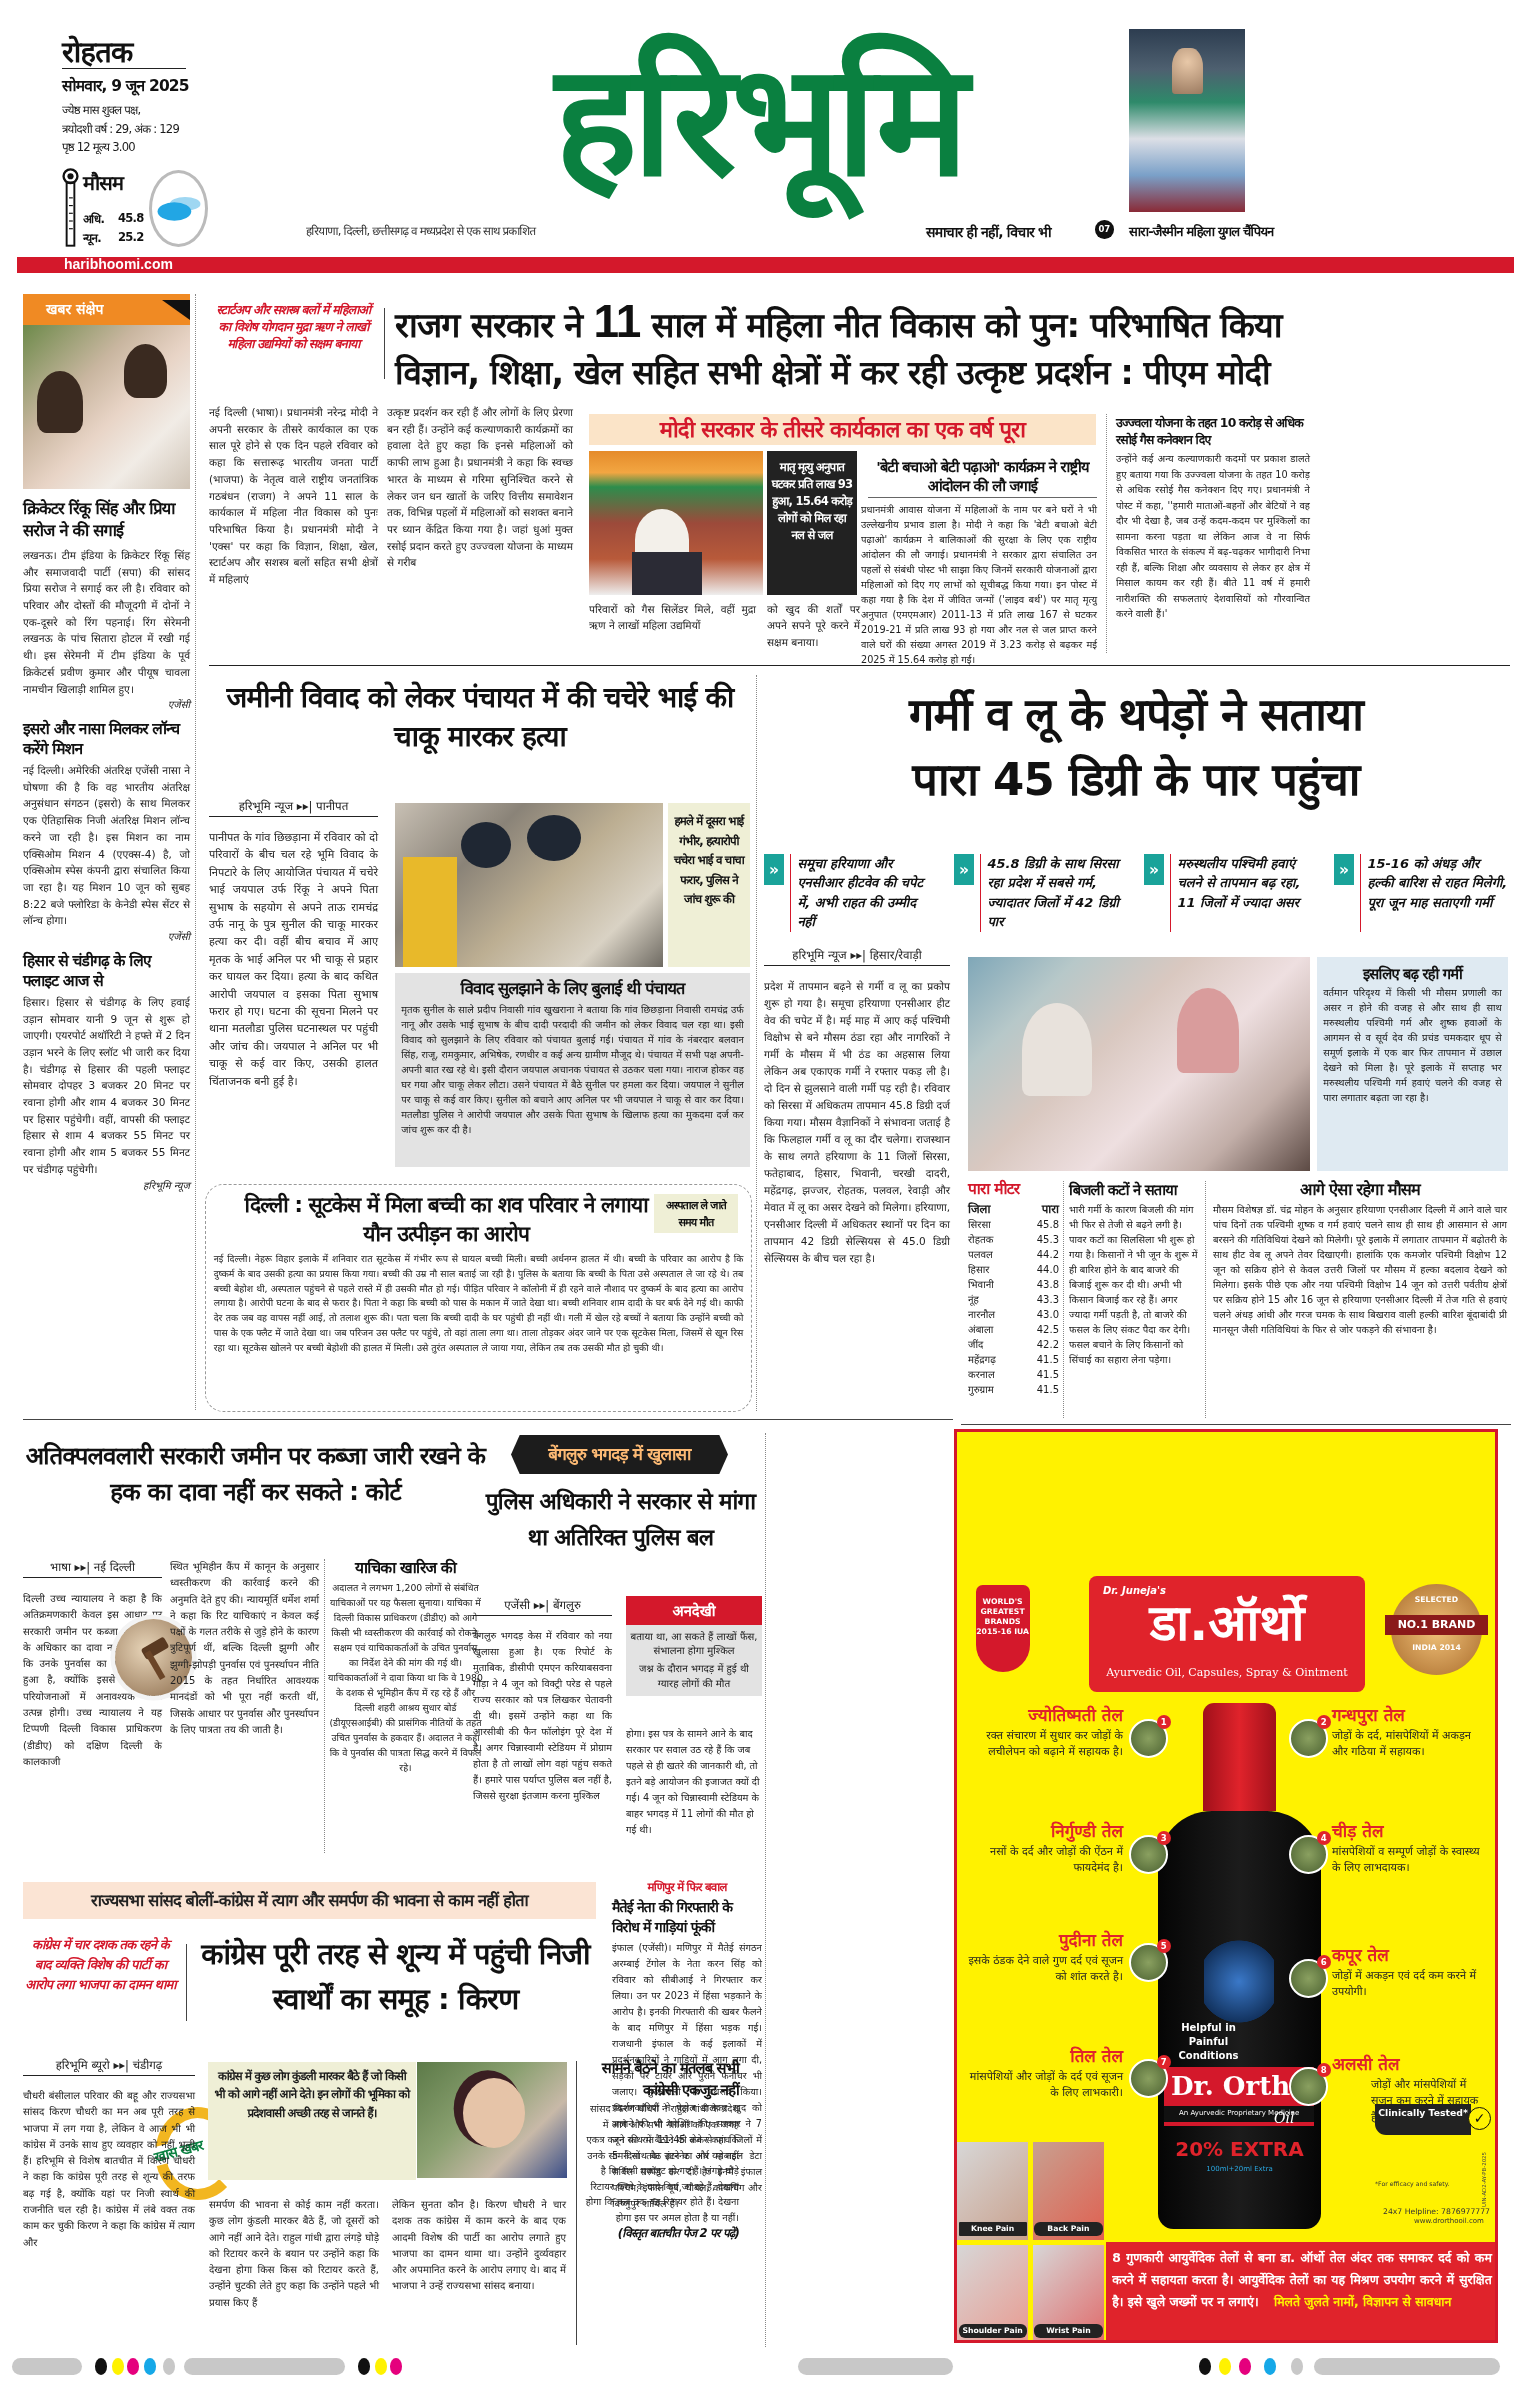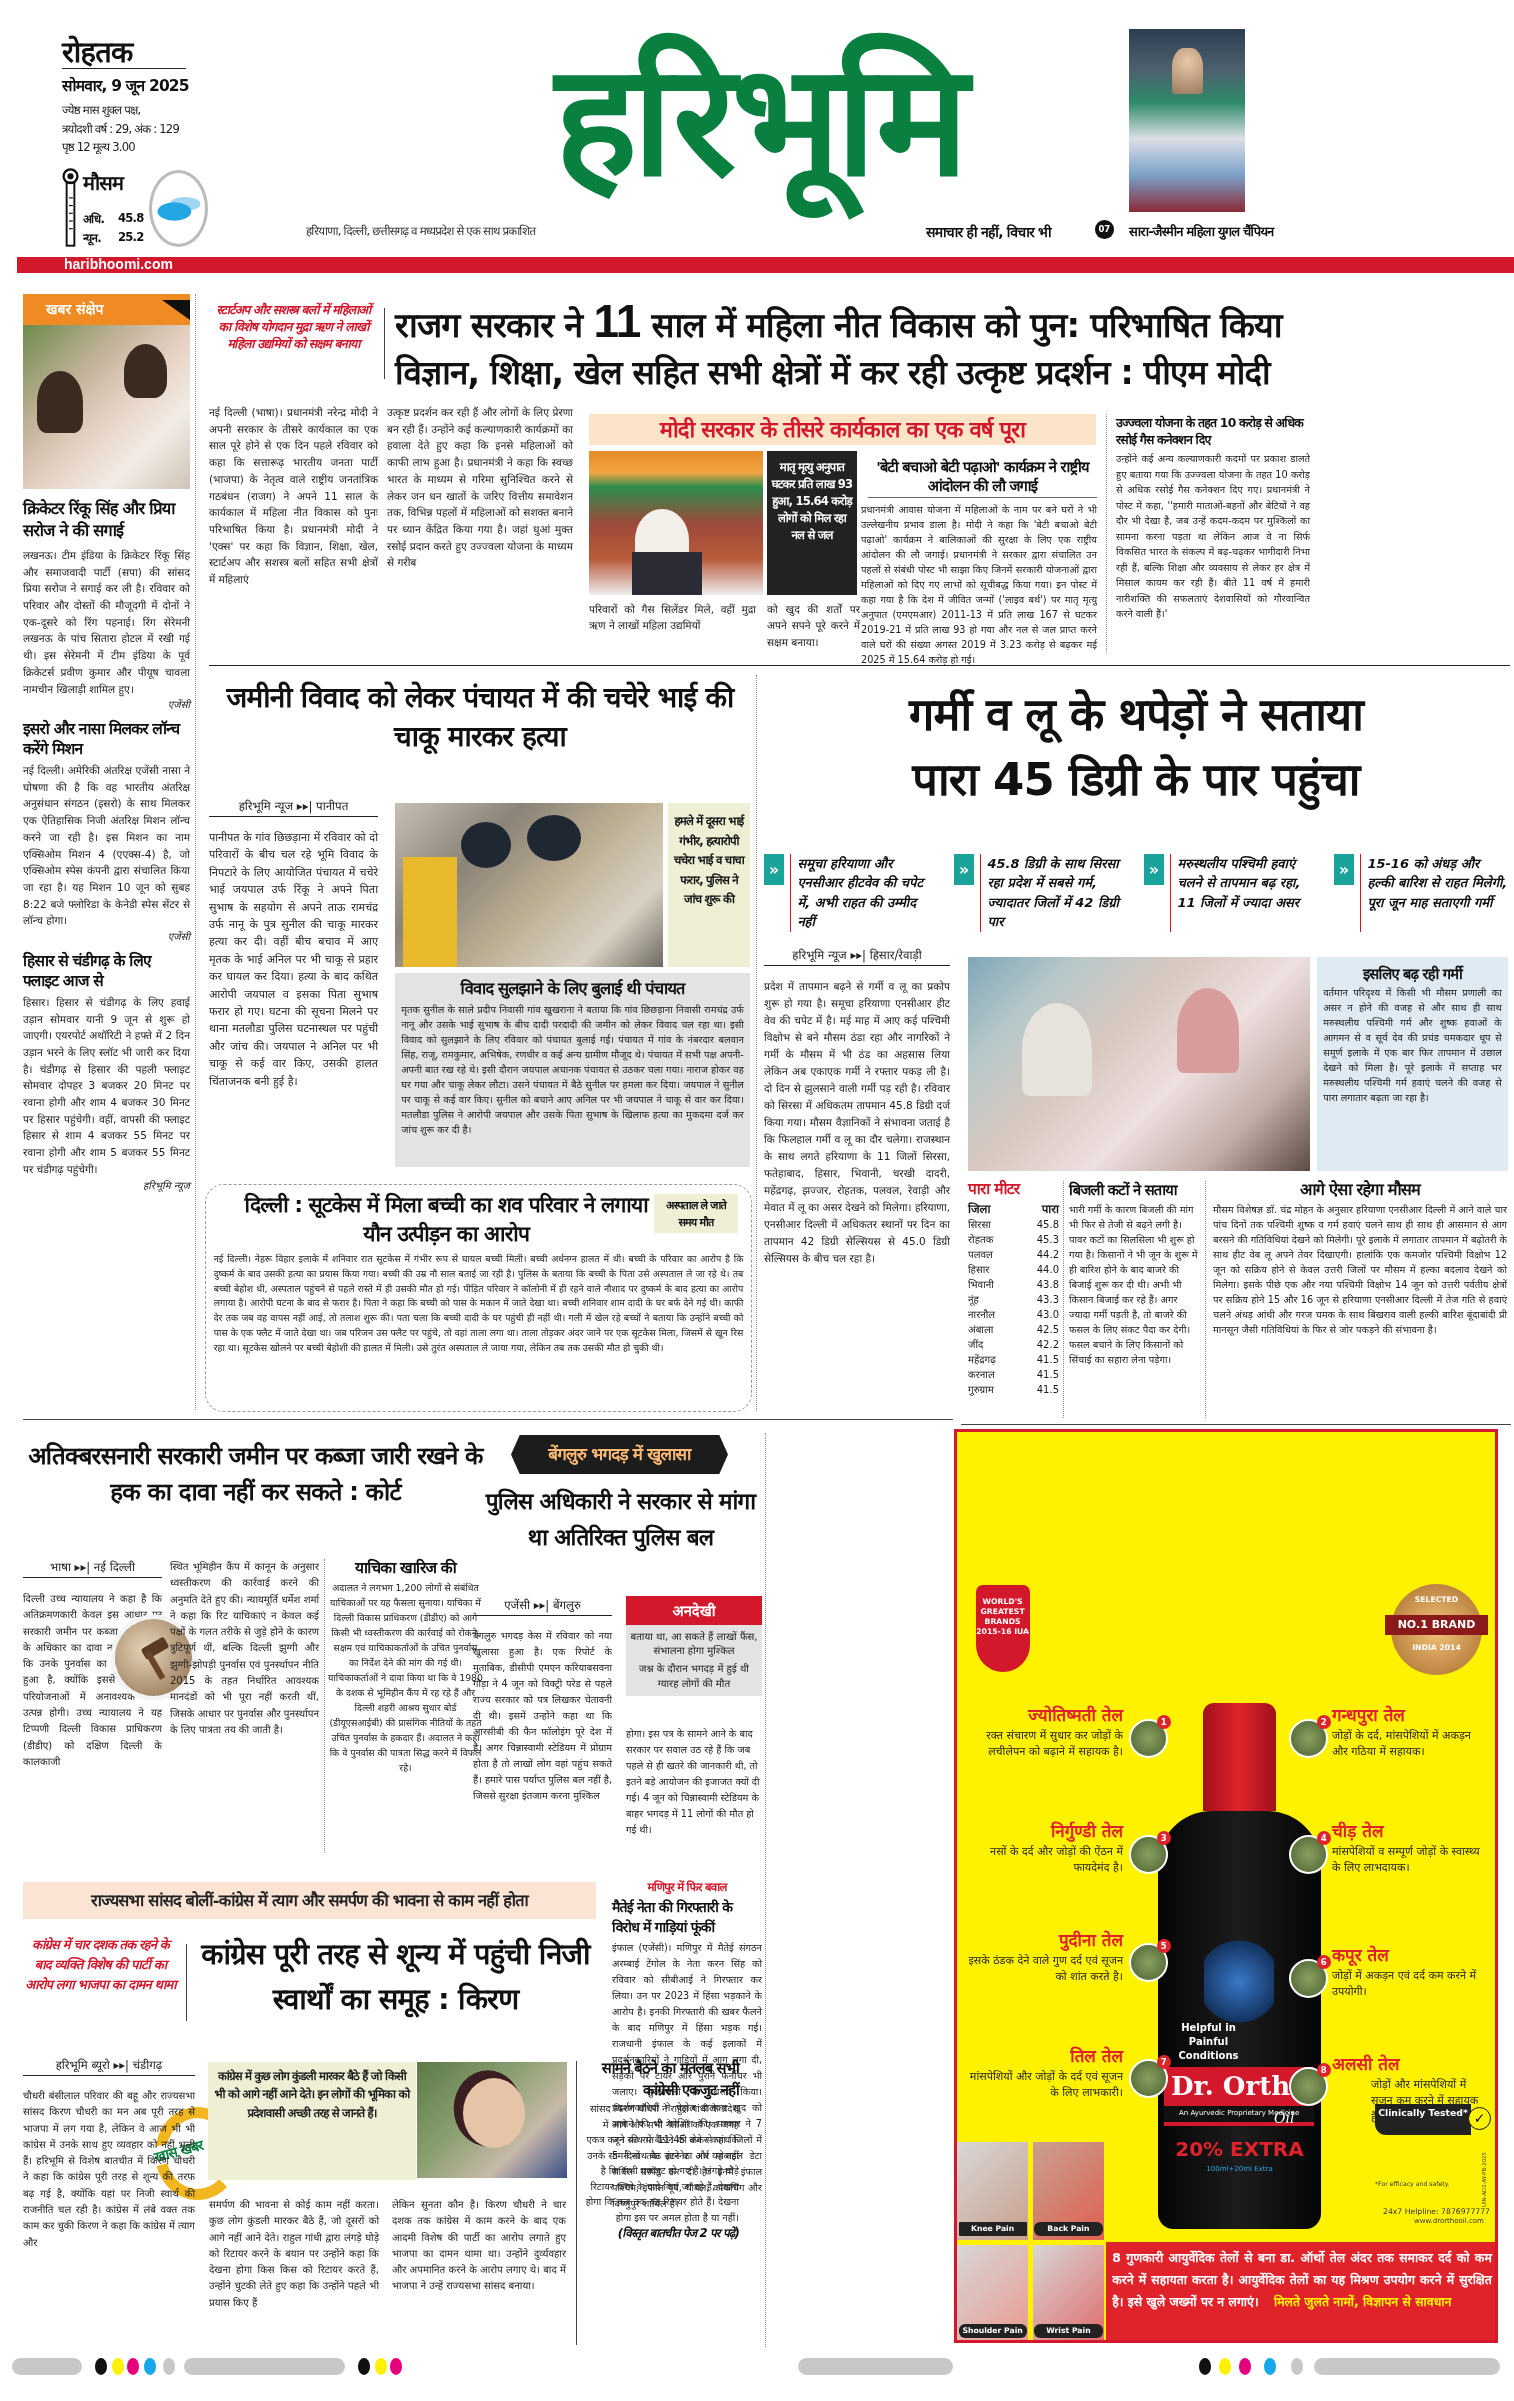--- a/index.html
+++ b/index.html
@@ -259,21 +259,21 @@
 </div>
 <div class="vline" style="left:1205px;top:1181px;height:237px"></div>
 <div class="abs" style="left:1213px;top:1177px;width:294px">
   <div class="hd" style="font-size:16.3px;line-height:25px;text-align:center">आगे ऐसा रहेगा मौसम</div>
   <div class="txt" style="font-size:9.7px;line-height:15px">मौसम विशेषज्ञ डॉ. चंद्र मोहन के अनुसार हरियाणा एनसीआर दिल्ली में आने वाले चार पांच दिनों तक पश्चिमी शुष्क व गर्म हवाएं चलने साथ ही साथ ही आसमान से आग बरसने की गतिविधियां देखने को मिलेगी। पूरे इलाके में लगातार तापमान में बढ़ोतरी के साथ हीट वेब लू अपने तेवर दिखाएगी। हालांकि एक कमजोर पश्चिमी विक्षोभ 12 जून को सक्रिय होने से केवल उत्तरी जिलों पर मौसम में हल्का बदलाव देखने को मिलेगा। इसके पीछे एक और नया पश्चिमी  विक्षोभ 14 जून को उत्तरी पर्वतीय क्षेत्रों पर सक्रिय होने 15 और 16 जून से हरियाणा एनसीआर दिल्ली में तेज गति से हवाएं चलने अंधड़ आंधी और गरज चमक के साथ बिखराव वाली हल्की बारिश बूंदाबांदी प्री मानसून जैसी गतिविधियां के फिर से जोर पकड़ने की संभावना है।</div>
 </div>
 <div class="hline" style="left:961px;top:1424px;width:550px;border-top:0.8px solid #444"></div>
 
 <div class="hline" style="left:23px;top:1419px;width:930px;border-top:0.8px solid #444"></div>
 
-<div class="abs hd" style="left:23px;top:1438px;width:465px;font-size:24px;line-height:36px;text-align:center">अतिक्बरसनारी सरकारी जमीन पर कब्जा जारी रखने के हक का दावा नहीं कर सकते : कोर्ट</div>
+<div class="abs hd" style="left:23px;top:1438px;width:465px;font-size:24px;line-height:36px;text-align:center">अतिक्पलवलारी सरकारी जमीन पर कब्जा जारी रखने के हक का दावा नहीं कर सकते : कोर्ट</div>
 <div class="abs dateline" style="left:23px;top:1559px;width:139px">
   <span>भाषा</span> ▸▸| <span>नई दिल्ली</span>
 </div>
 <div class="abs txt" style="left:23px;top:1591px;width:139px;font-size:10px;line-height:16.3px">दिल्ली उच्च न्यायालय ने कहा है कि अतिक्रमणकारी केवल इस आधार पर सरकारी जमीन पर कब्जा जारी रखने के अधिकार का दावा नहीं कर सकते कि उनके पुनर्वास का समाधान नहीं हुआ है, क्योंकि इससे सार्वजनिक परियोजनाओं में अनावश्यक बाधा उत्पन्न होगी। उच्च न्यायालय ने यह टिप्पणी दिल्ली विकास प्राधिकरण (डीडीए) को दक्षिण दिल्ली के कालकाजी</div>
 <div class="abs" style="left:115px;top:1619px;width:77px;height:77px;border-radius:50%;background:radial-gradient(circle at 40% 40%,#e7d4b8,#8a6a4a);box-shadow:0 0 0 4.6px #f3f3f3">
   <svg width="77" height="77" viewBox="0 0 100 100">
       <rect x="35" y="30" width="34" height="16" rx="4" fill="#5a3a22" transform="rotate(-30 52 38)"></rect>
       <rect x="48" y="40" width="8" height="40" fill="#6b4528" transform="rotate(-30 52 60)"></rect>
     </svg>
 </div>
@@ -331,20 +331,25 @@
   <div class="hd red" style="font-size:11.6px;line-height:18.6px;text-align:center">मणिपुर में फिर बवाल</div>
   <div class="hd" style="font-size:14px;line-height:20px">मैतेई नेता की गिरफ्तारी के विरोध में गाड़ियां फूंकीं</div>
   <div class="txt" style="font-size:9.7px;line-height:16px;margin-top:3.1px">इंफाल (एजेंसी)। मणिपुर में मैतेई संगठन अरम्बाई टेंगोल के नेता करन सिंह को रविवार को सीबीआई ने गिरफ्तार कर लिया। उन पर 2023 में हिंसा भड़काने के आरोप है। इनकी गिरफ्तारी की खबर फैलने के बाद मणिपुर में हिंसा भड़क गई। राजधानी इंफाल के कई इलाकों में प्रदर्शनकारियों ने गाड़ियों में आग लगा दी, सड़कों पर टायर और पुराने फर्नीचर भी जलाए। सुरक्षाबलों पर पथराव किया। प्रदर्शनकारियों ने पेट्रोल डालकर खुद को जलाने की भी कोशिश की। सरकार ने 7 जून की रात 11:45 बजे से पांच जिलों में 5 दिनों तक इंटरनेट और मोबाइल डेटा सर्विस सस्पेंड कर दी है। इनमें इंफाल पश्चिम, इंफाल पूर्व, थौबल, काकचिंग और बिष्णुपुर शामिल हैं।</div>
 </div>
 
 <div class="vline" style="left:765px;top:1433px;height:914px"></div>
 
 <div class="abs" style="left:954px;top:1429px;width:544px;height:914px;background:#fff200;border:3.1px solid #d4182b;overflow:hidden">
   <div class="abs" style="left:18.6px;top:153px;width:54px;height:87px;background:#d4182b;border-radius:7.7px 7.7px 31px 31px;color:#fff;font-size:7.7px;font-weight:bold;text-align:center;padding-top:12.4px;line-height:10px">
     <span>WORLD'S GREATEST BRANDS 2015-16 IUA</span>
+  </div>
+  <div class="abs" style="left:132px;top:144px;width:276px;height:116px;background:#e0232b;border-radius:7.7px;color:#fff;text-align:center">
+    <div style="position:absolute;left:14px;top:9.3px;font-size:10px;font-style:italic;font-weight:bold">Dr. Juneja's</div>
+    <div style="font-size:50px;font-weight:bold;line-height:85px;padding-top:4.6px">डा.ऑर्थो</div>
+    <div style="font-family:'DejaVu Serif',serif;font-size:11px;line-height:14px">Ayurvedic Oil, Capsules, Spray &amp; Ointment</div>
   </div>
   <div class="abs" style="left:434px;top:152px;width:91px;height:91px;border-radius:50%;background:radial-gradient(circle,#f1c27a,#a86a2a);color:#fff;text-align:center;font-weight:bold">
     <div style="font-size:7.7px;padding-top:11px">SELECTED</div>
     <div style="background:#8a1a1a;font-size:11px;line-height:20px;margin:11px -6.2px 0">NO.1 BRAND</div>
     <div style="font-size:7.7px;padding-top:7.7px">INDIA 2014</div>
   </div>
 
   <div class="abs" style="left:201px;top:271px;width:163px;height:558px">
     <div style="position:absolute;left:45px;top:0;width:73px;height:108px;background:linear-gradient(90deg,#a0101a,#e0232b,#a0101a);border-radius:11px 11px 0 0"></div>
     <div style="position:absolute;left:0;top:108px;width:163px;height:418px;background:linear-gradient(90deg,#050505,#1c1c1c 50%,#050505);border-radius:54px 54px 15.5px 15.5px"></div>

